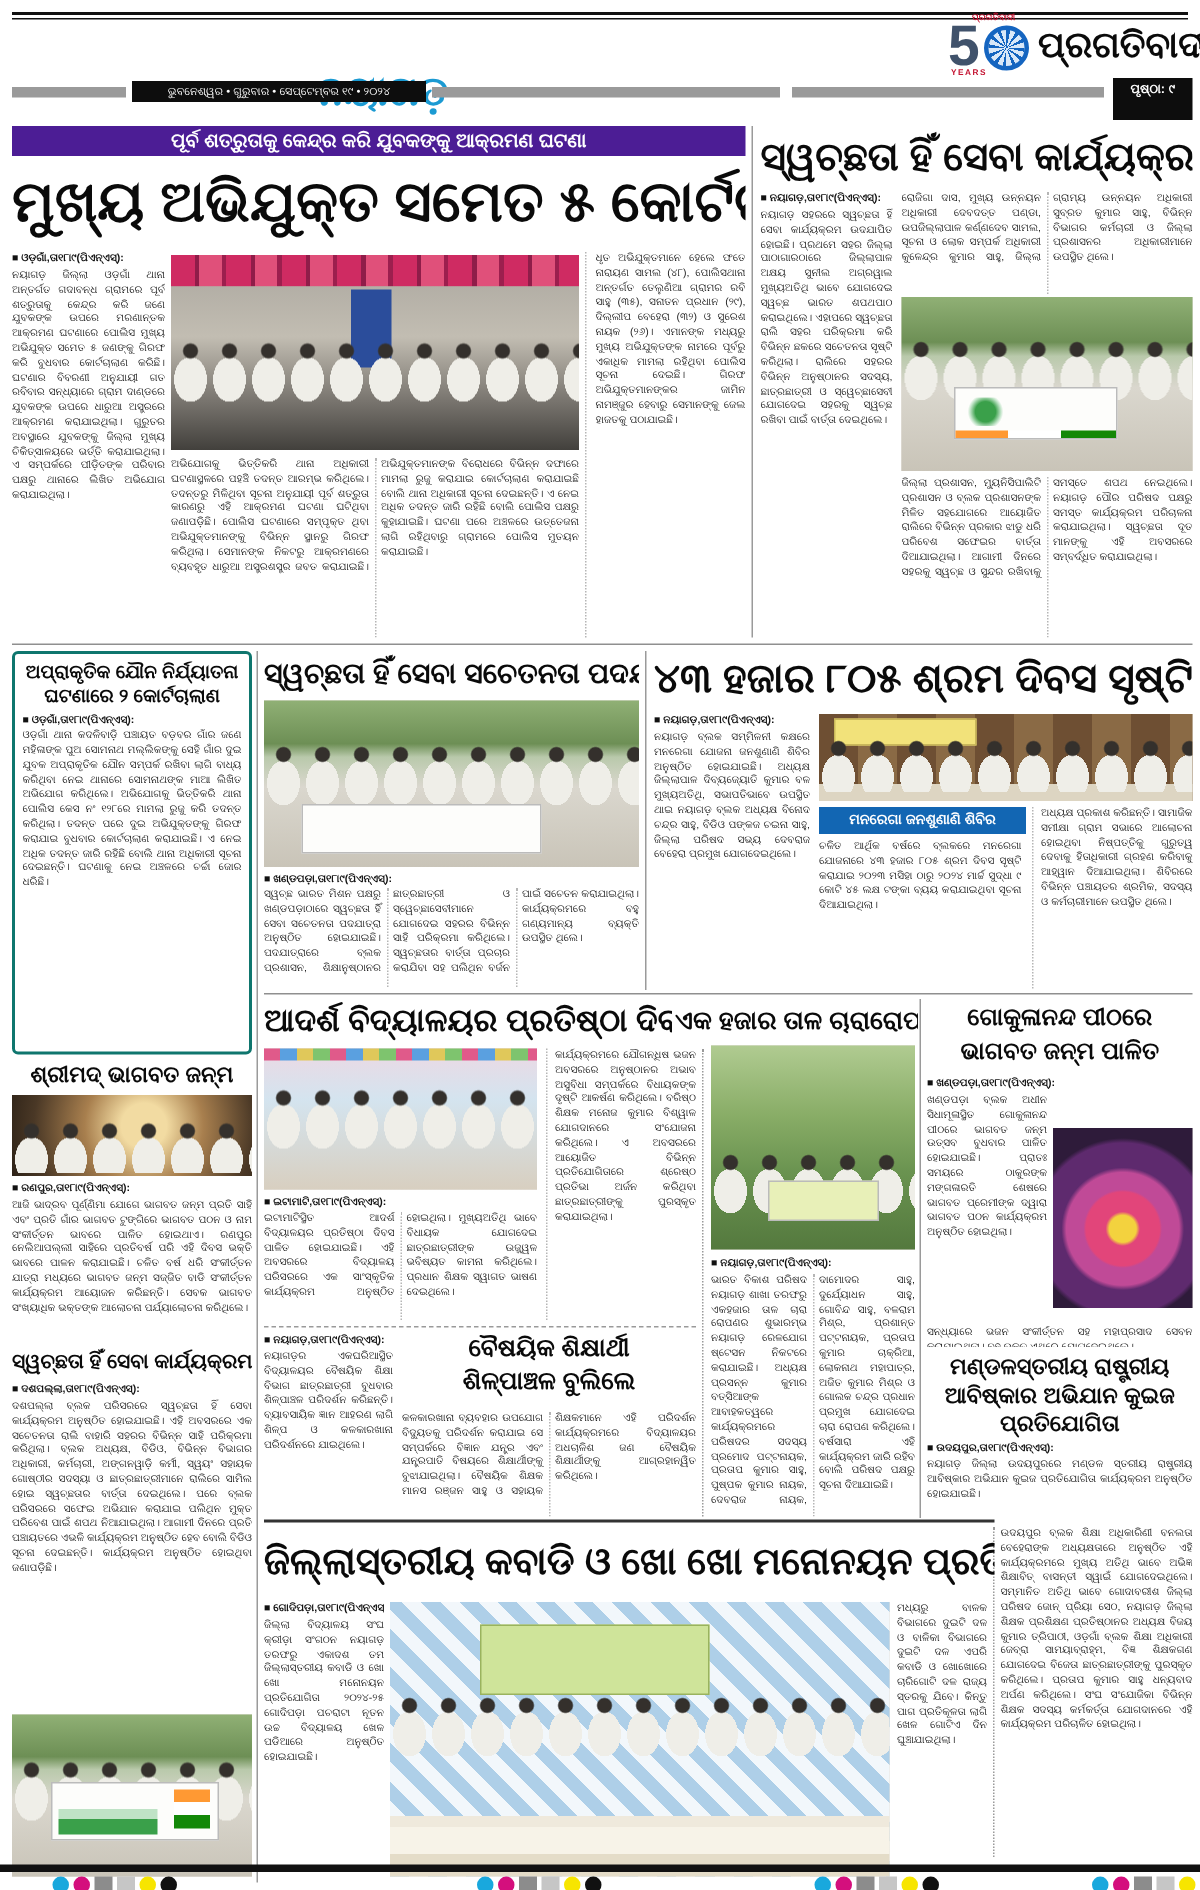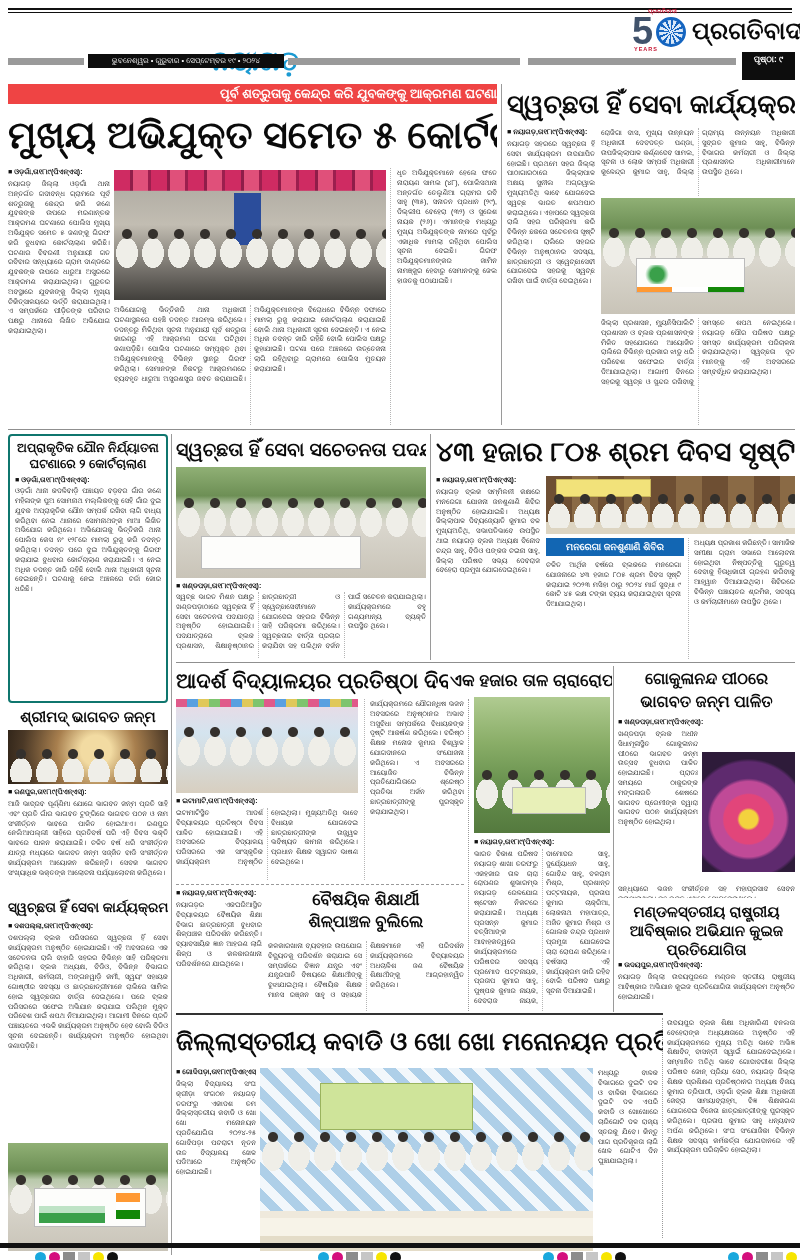--- a/index.html
+++ b/index.html
@@ -12,22 +12,22 @@
   .body-text {
     font-size:7px; line-height:1.4; text-align:justify; color:#191919;
     overflow:hidden; word-break:break-word;
   }
   .byline { font-size:7px; font-weight:bold; color:#111; overflow:hidden; white-space:nowrap; }
   .cols2 { column-count:2; column-gap:8px; column-rule:1px dotted #b5b5b5; }
   .cols3 { column-count:3; column-gap:8px; column-rule:1px dotted #b5b5b5; }
   .headline { font-weight:800; color:#0a0a0a; text-align:center; overflow:hidden; }
   .nowrap { white-space:nowrap; }
   .kicker {
-    background:#ef4444; color:#fff; font-weight:bold; font-size:13px;
-    text-align:right; line-height:20px; overflow:hidden; white-space:nowrap;
+    background:#4c1d95; color:#fff; font-weight:bold; font-size:13px;
+    text-align:center; line-height:20px; overflow:hidden; white-space:nowrap;
   }
   .vrule { width:1px; background:#9a9a9a; }
   .vrule-dot { width:0; border-left:1px dotted #9a9a9a; }
   .hrule { height:1px; background:#8f8f8f; }
   .photo { overflow:hidden; background:#cfcabe; }
   .crowd {
     position:absolute; left:0; right:0; height:52%; bottom:4%;
     background-image:
       radial-gradient(circle at 13px 7px, #34302c 0 4.5px, rgba(0,0,0,0) 5.5px),
       radial-gradient(11px 15px at 13px 26px, #efeee8 99%, rgba(0,0,0,0) 100%);

